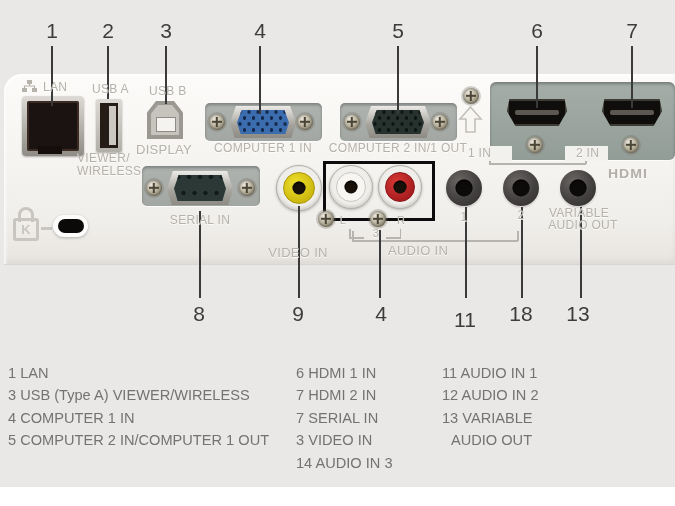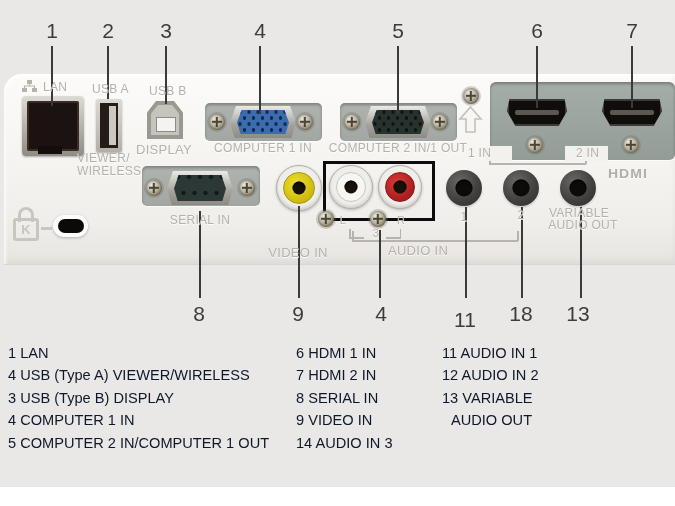--- a/index.html
+++ b/index.html
@@ -79,21 +79,21 @@
   .lock-shackle{position:absolute;left:18px;top:207px;width:10px;height:12px;
        border:3px solid #c9c6c1;border-bottom:none;border-radius:8px 8px 0 0;z-index:3;}
   .lock-body{position:absolute;left:13px;top:218px;width:20px;height:17px;border:3px solid #c9c6c1;
        border-radius:3px;color:#c9c6c1;font-size:13px;font-weight:bold;text-align:center;
        line-height:17px;z-index:3;}
   .lock-dash{position:absolute;left:41px;top:227px;width:11px;height:2.5px;background:#c9c6c1;z-index:3;}
   .slot-bezel{position:absolute;left:53px;top:215px;width:35px;height:22px;background:#fdfcfa;
        border-radius:11px;box-shadow:0 1px 3px rgba(0,0,0,.25);z-index:3;}
   .slot-hole{position:absolute;left:58px;top:219px;width:26px;height:14px;background:#0b0a09;
        border-radius:7px;z-index:4;}
-  .legend-col{position:absolute;top:342px;color:#0f172a;font-size:14.6px;line-height:22.4px;z-index:7;}
+  .legend-col{position:absolute;top:362px;color:#737373;font-size:14.6px;line-height:22.4px;z-index:7;}
   .legend-col .indent{margin-left:9px;}
   .notch{position:absolute;background:#f3f1ee;z-index:3;}
 </style>
 </head>
 <body>
 
 <div class="stage">
   <div class="footer-strip"></div>
   <div class="device"></div>
 
@@ -246,30 +246,29 @@
   <div class="lbl c" style="left:579px;top:206px">VARIABLE</div>
   <div class="lbl c" style="left:583px;top:218px">AUDIO OUT</div>
 
   <div class="brk" style="left:352px;top:231px;width:1.5px;height:10px"></div>
   <div class="brk" style="left:517px;top:231px;width:1.5px;height:10px"></div>
   <div class="brk" style="left:352px;top:240px;width:166px;height:1.5px"></div>
   <div class="lbl c" style="left:418px;top:243px;font-size:13px">AUDIO IN</div>
 
   <div class="legend-col" style="left:8px">
     <div>1 LAN</div>
-    <div>4 USB (Type A) VIEWER/WIRELESS</div>
-    <div>3 USB (Type B) DISPLAY</div>
+    <div>3 USB (Type A) VIEWER/WIRELESS</div>
     <div>4 COMPUTER 1 IN</div>
     <div>5 COMPUTER 2 IN/COMPUTER 1 OUT</div>
   </div>
   <div class="legend-col" style="left:296px">
     <div>6 HDMI 1 IN</div>
     <div>7 HDMI 2 IN</div>
-    <div>8 SERIAL IN</div>
-    <div>9 VIDEO IN</div>
+    <div>7 SERIAL IN</div>
+    <div>3 VIDEO IN</div>
     <div>14 AUDIO IN 3</div>
   </div>
   <div class="legend-col" style="left:442px">
     <div>11 AUDIO IN 1</div>
     <div>12 AUDIO IN 2</div>
     <div>13 VARIABLE</div>
     <div class="indent">AUDIO OUT</div>
   </div>
 </div>
 

